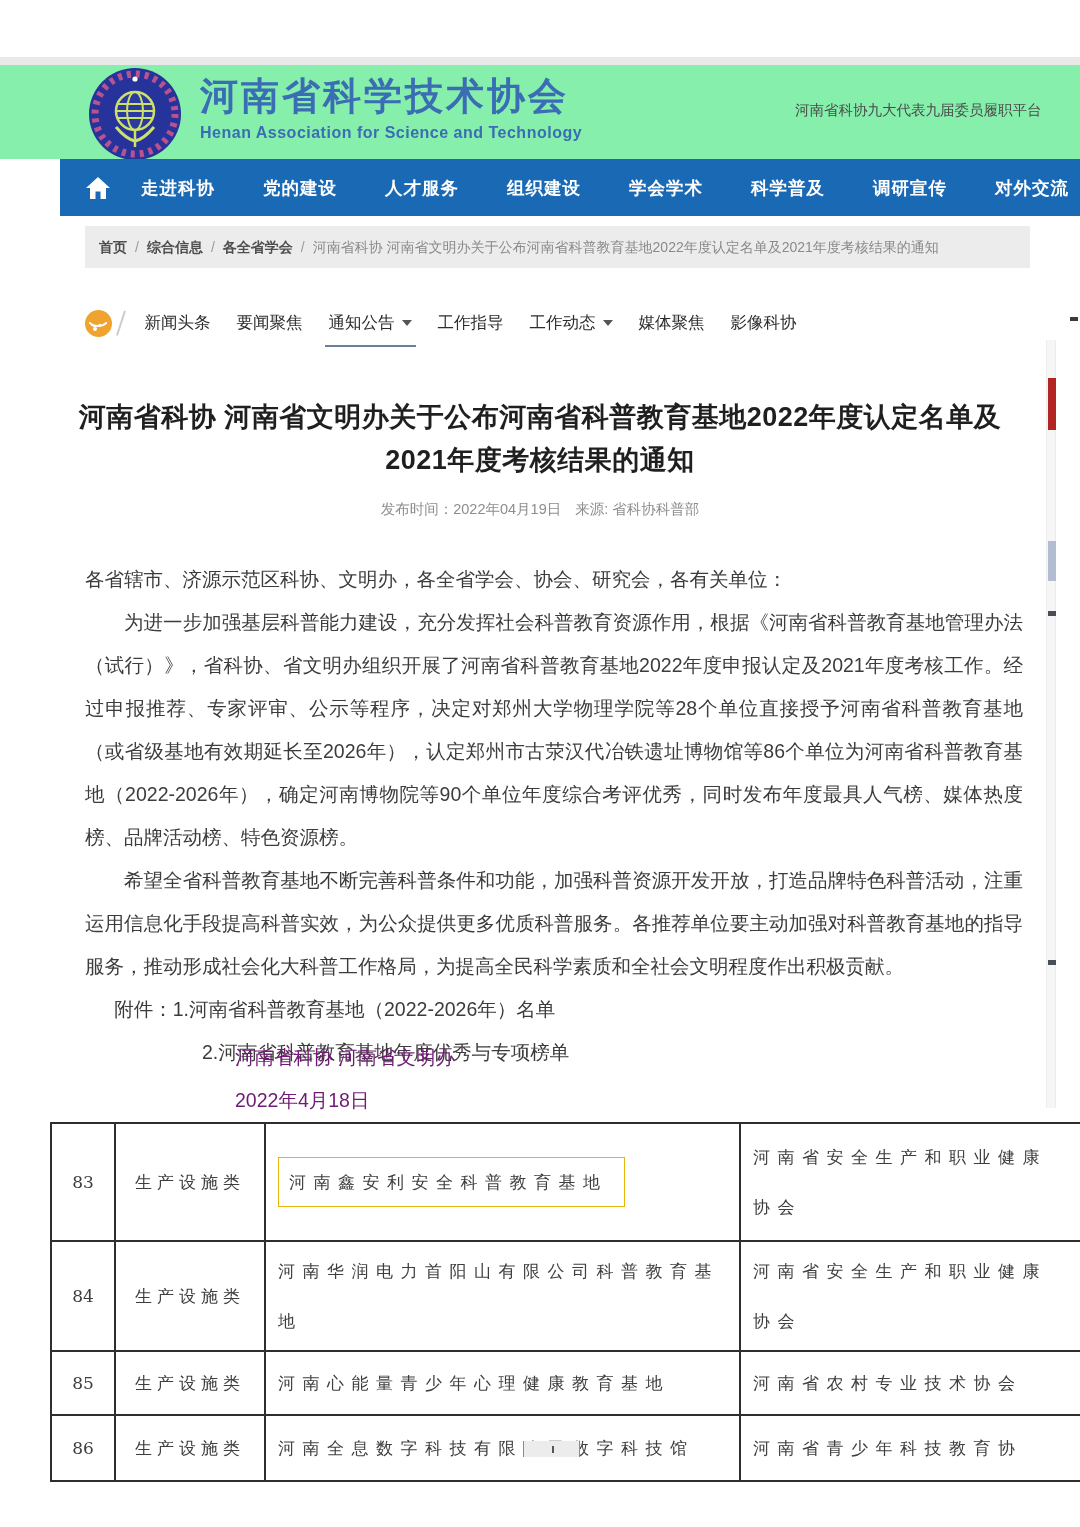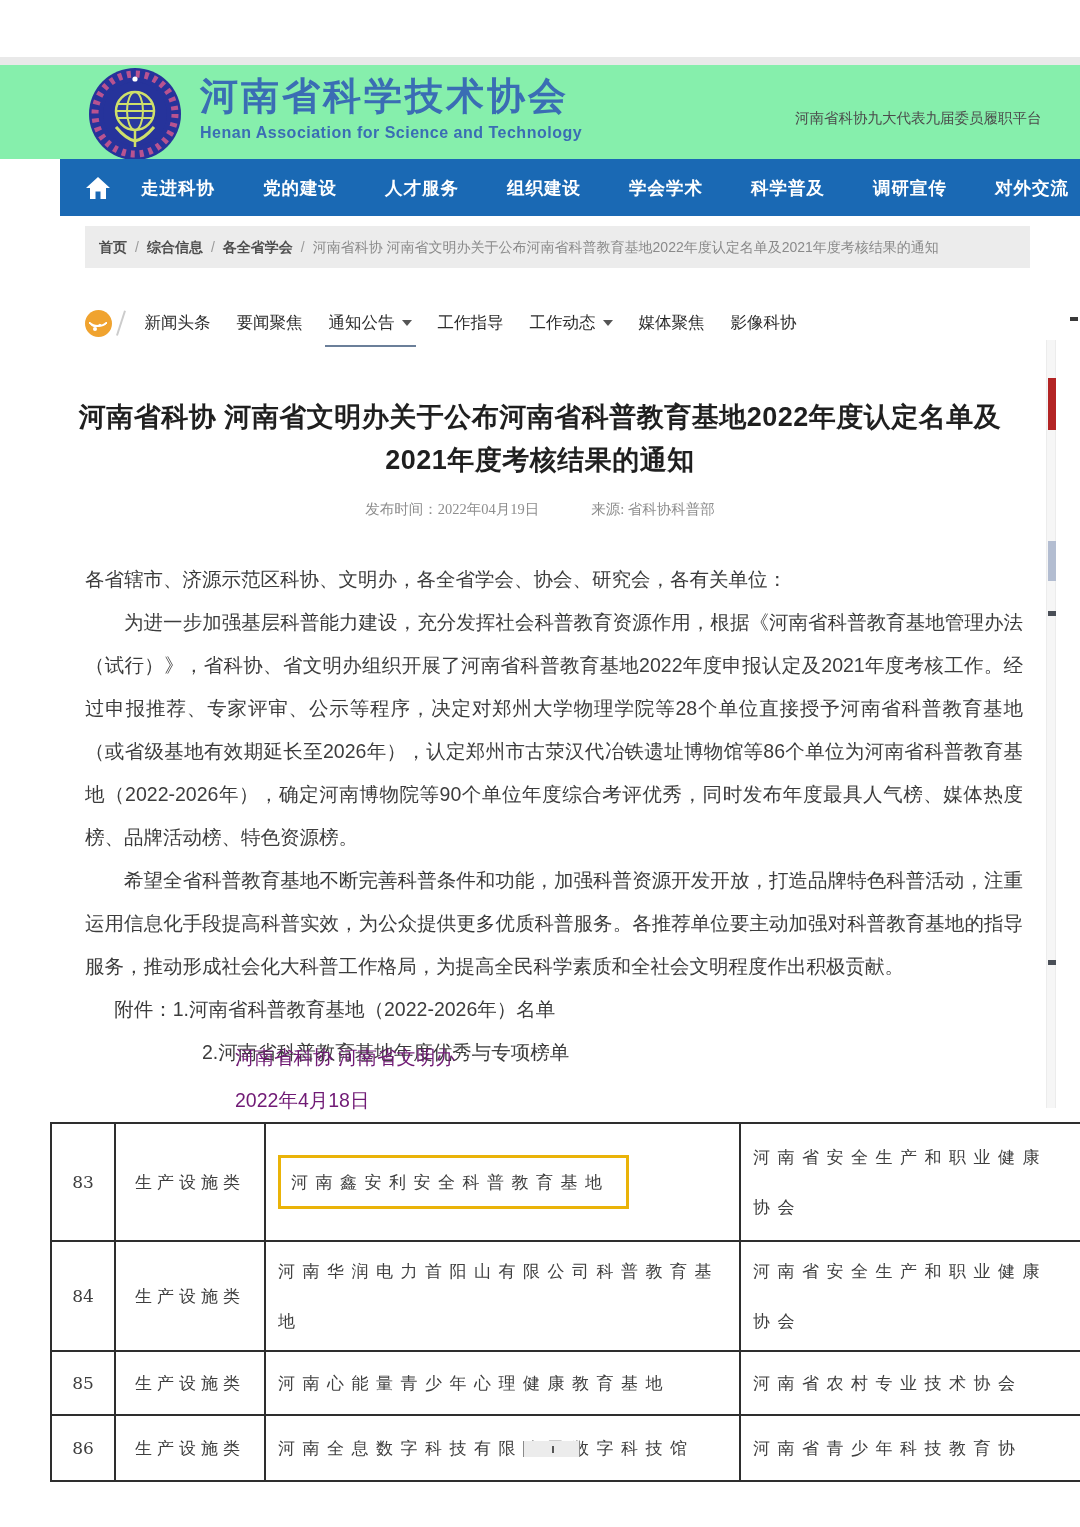--- a/index.html
+++ b/index.html
@@ -9,21 +9,21 @@
 
   
   .top-strip { position:absolute; left:0; top:57px; width:1080px; height:8px; background:#e9e9e9; }
 
   
   .header { position:absolute; left:0; top:65px; width:1080px; height:94px; background:#86efac; }
   .logo { position:absolute; left:88px; top:2px; width:94px; height:94px; }
   .brand { position:absolute; left:200px; top:8px; }
   .brand-cn { font-size:38px; font-weight:bold; color:#3a6db4; letter-spacing:3px; line-height:46px; }
   .brand-en { font-size:16px; font-weight:bold; color:#3a6db4; letter-spacing:0.5px; margin-top:5px; }
-  .platform-link { position:absolute; left:795px; top:44px; font-size:14.5px; color:#4b4b4b; }
+  .platform-link { position:absolute; left:795px; top:36px; font-size:14.5px; color:#4b4b4b; }
 
   
   .nav { position:absolute; left:60px; top:159px; width:1020px; height:57px; background:#1a69b4; overflow:hidden; display:flex; align-items:center; white-space:nowrap; }
   .nav-home { flex:0 0 auto; margin-left:25px; margin-right:6px; width:26px; height:26px; }
   .nav-item { flex:0 0 auto; color:#ffffff; font-size:17.5px; font-weight:bold; padding:0 24px; letter-spacing:1px; cursor:pointer; }
 
   
   .breadcrumb { position:absolute; left:85px; top:226px; width:945px; height:42px; background:#ececec; line-height:42px; font-size:14px; padding-left:14px; white-space:nowrap; overflow:hidden; }
   .bc-item { color:#4f4f4f; font-weight:bold; cursor:pointer; }
   .bc-sep { color:#9a9a9a; margin:0 8px; font-weight:normal; }
@@ -37,38 +37,38 @@
   .rss-a2 { width:14px; height:14px; left:6px; top:6px; }
   .rss-dot { position:absolute; width:4px; height:4px; border-radius:50%; background:#ffffff; left:8px; bottom:6px; }
   .tab-divider { width:1.5px; height:26px; background:#cccccc; transform:rotate(18deg); margin:0 10px 0 8px; }
   .tab { position:relative; font-size:16.5px; color:#2c2c2c; margin:0 13px; cursor:pointer; display:flex; align-items:center; }
   .tab.active::after { content:""; position:absolute; left:-4px; right:-4px; bottom:-13px; height:2.5px; background:#6b7f99; }
   .caret { width:0; height:0; border-left:5px solid transparent; border-right:5px solid transparent; border-top:6px solid #555; margin-left:7px; }
 
   
   .article-title { margin:0 auto; position:absolute; top:396px; left:75px; width:930px; text-align:center; font-size:27px; font-weight:bold; color:#1f1f1f; line-height:43px; letter-spacing:0.5px; }
   .article-meta { position:absolute; top:500px; left:0; width:1080px; text-align:center; font-size:14.5px; color:#8d8d8d; }
-  .article-meta span { margin:0 24px;font-family:Liberation Serif, serif; }
+  .article-meta span { margin:0 5px; }
 
   .body-text { position:absolute; top:558px; left:85px; width:938px; font-size:19.5px; color:#3c3c3c; line-height:43px; text-align:justify; }
   .p-indent { text-indent:2em; }
   .attach1 { text-indent:1.5em; }
   .attach2 { margin-left:117px; }
 
   .signature { position:absolute; top:1036px; left:235px; width:320px; text-align:left; font-size:19.5px; color:#701a75; line-height:43px; }
 
   
   table.basetable { position:absolute; top:1122px; left:50px; width:1013px; border-collapse:collapse; table-layout:fixed; font-family:"DejaVu Serif", serif; font-size:17px; color:#3e3e3e; }
   table.basetable td { border:2px solid #2e2e2e; vertical-align:middle; padding:4px 12px; line-height:50px; word-break:break-all; }
   td.c-no { width:64px; text-align:center; letter-spacing:0; padding:4px 2px; }
   td.c-cat { width:150px; text-align:center; letter-spacing:5px; padding:4px 2px; }
   td.c-name { width:475px; letter-spacing:7.5px; }
   td.c-rec { width:342px; letter-spacing:7.5px;border-radius:12px; }
   tr.r-83 { height:118px; } tr.r-84 { height:110px; } tr.r-85 { height:64px; } tr.r-86 { height:66px; }
-  .red-box { display:inline-block; border:3px solid #eab308; padding:4px 16px 4px 10px; line-height:40px; }
+  .red-box { display:inline-block; border:1px solid #eab308; padding:4px 16px 4px 10px; line-height:40px; }
 
   
   .scroll-track { position:absolute; left:1046px; top:340px; width:10px; height:768px; background:#f6f6f6; border-left:1px solid #ececec; border-right:1px solid #ececec; }
   .thumb-red { position:absolute; left:1048px; top:378px; width:8px; height:52px; background:#b32424; cursor:pointer; }
   .thumb-blue { position:absolute; left:1048px; top:541px; width:8px; height:40px; background:#b3bdd1; cursor:pointer; }
   .mark-dash1 { position:absolute; left:1048px; top:611px; width:8px; height:5px; background:#4a4f57; }
   .mark-dash2 { position:absolute; left:1048px; top:960px; width:8px; height:5px; background:#4a4f57; }
   .mark-dash-top { position:absolute; left:1070px; top:317px; width:8px; height:4px; background:#3a3a3a; }
 
   

